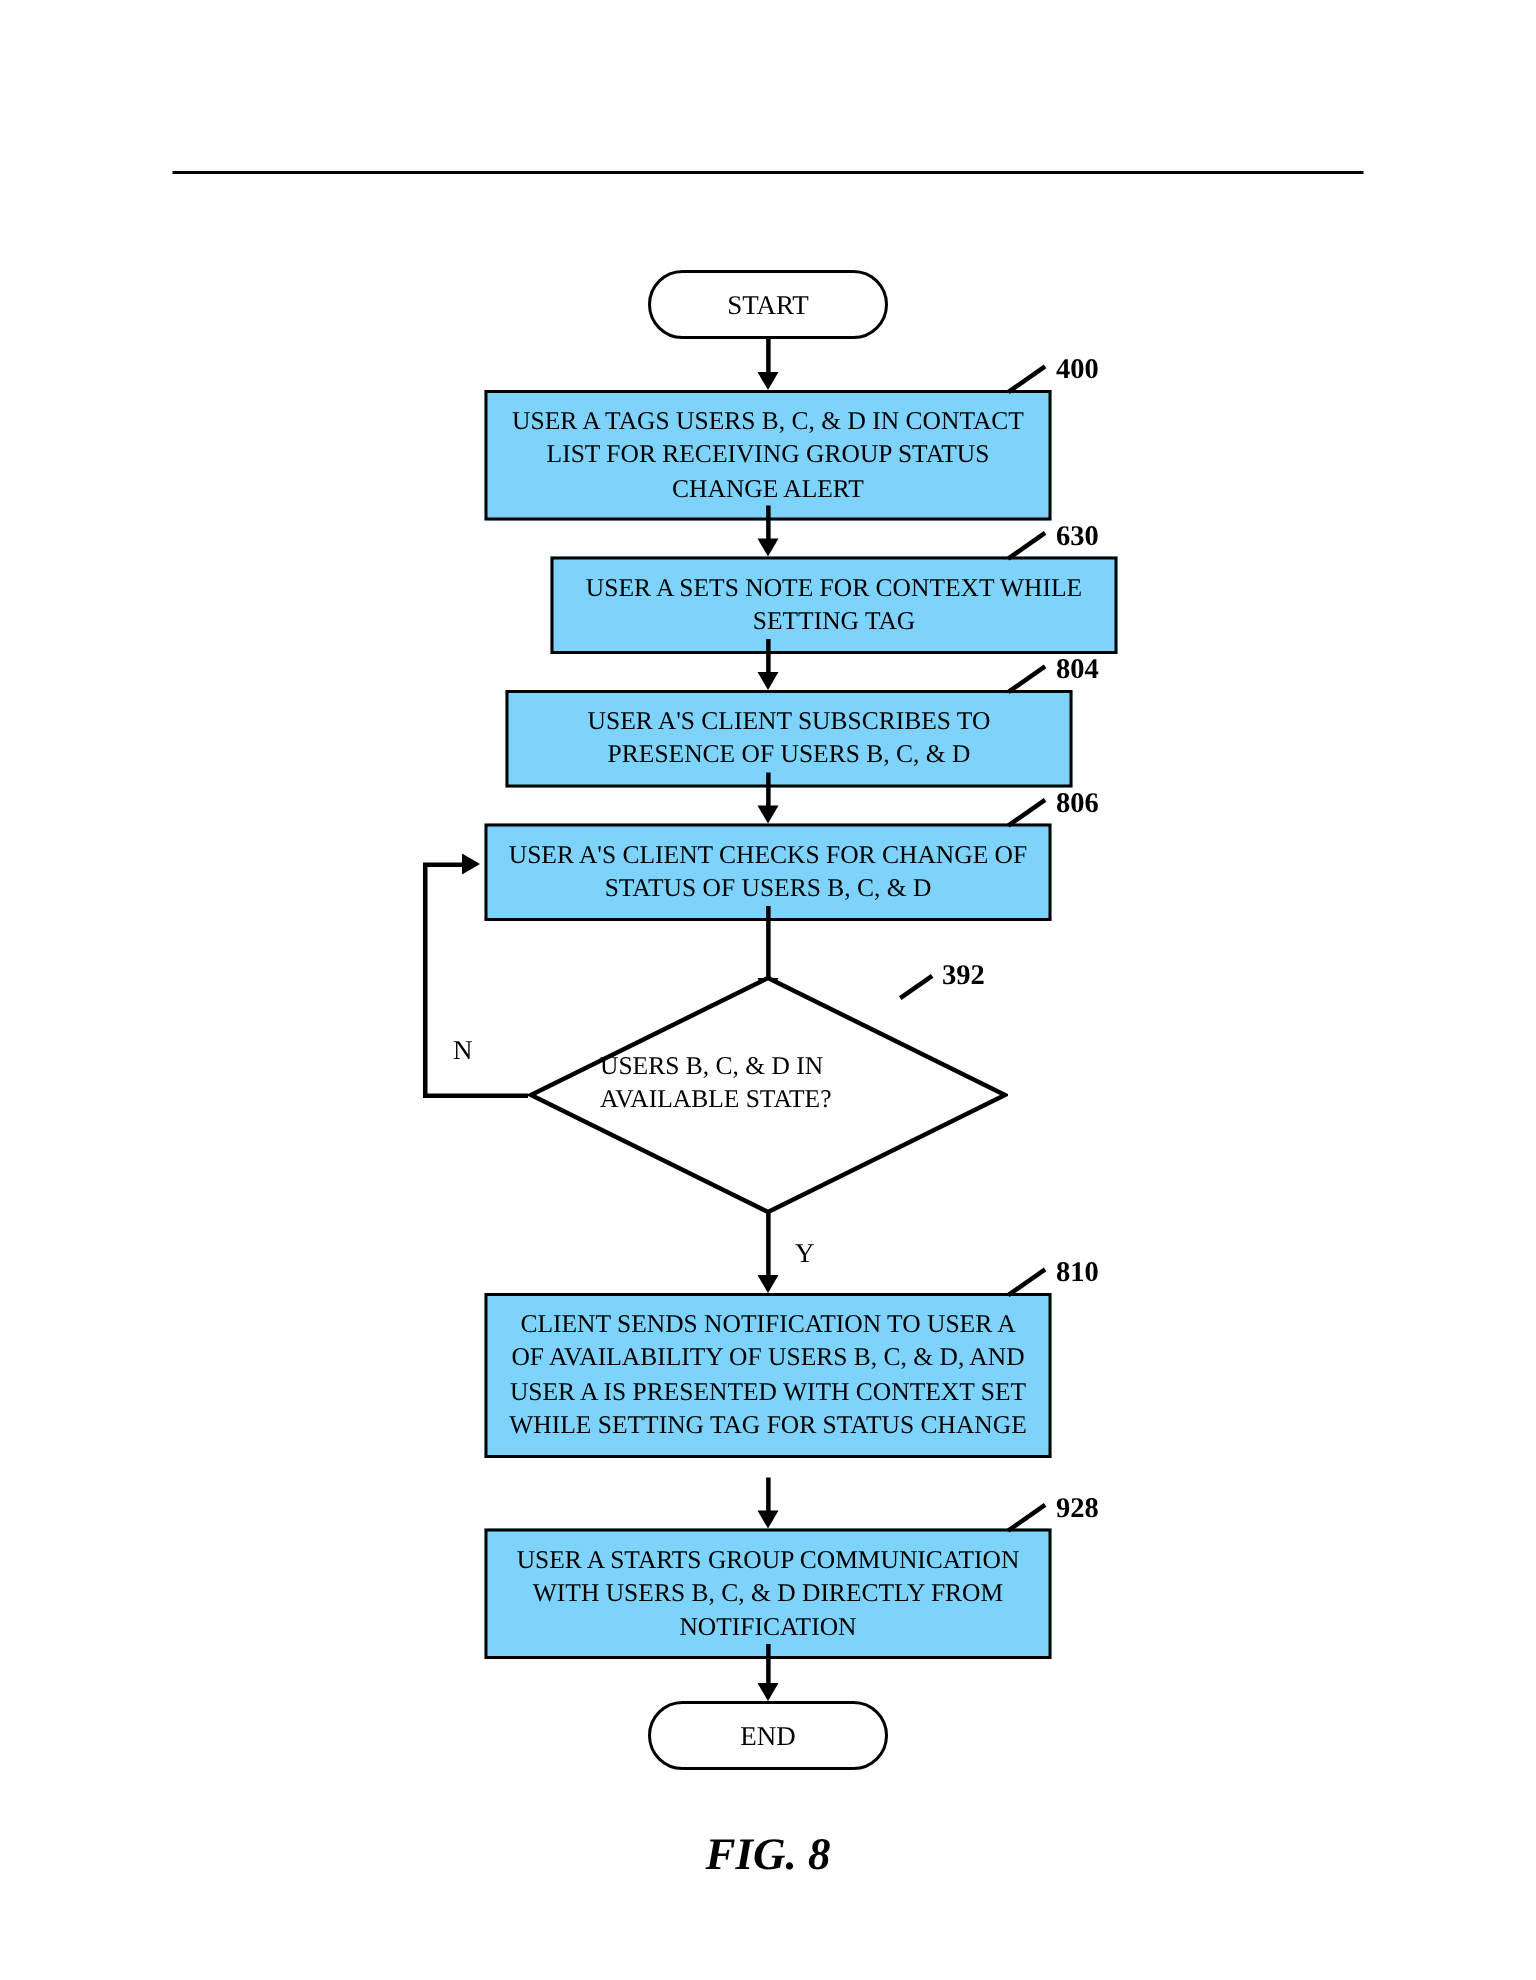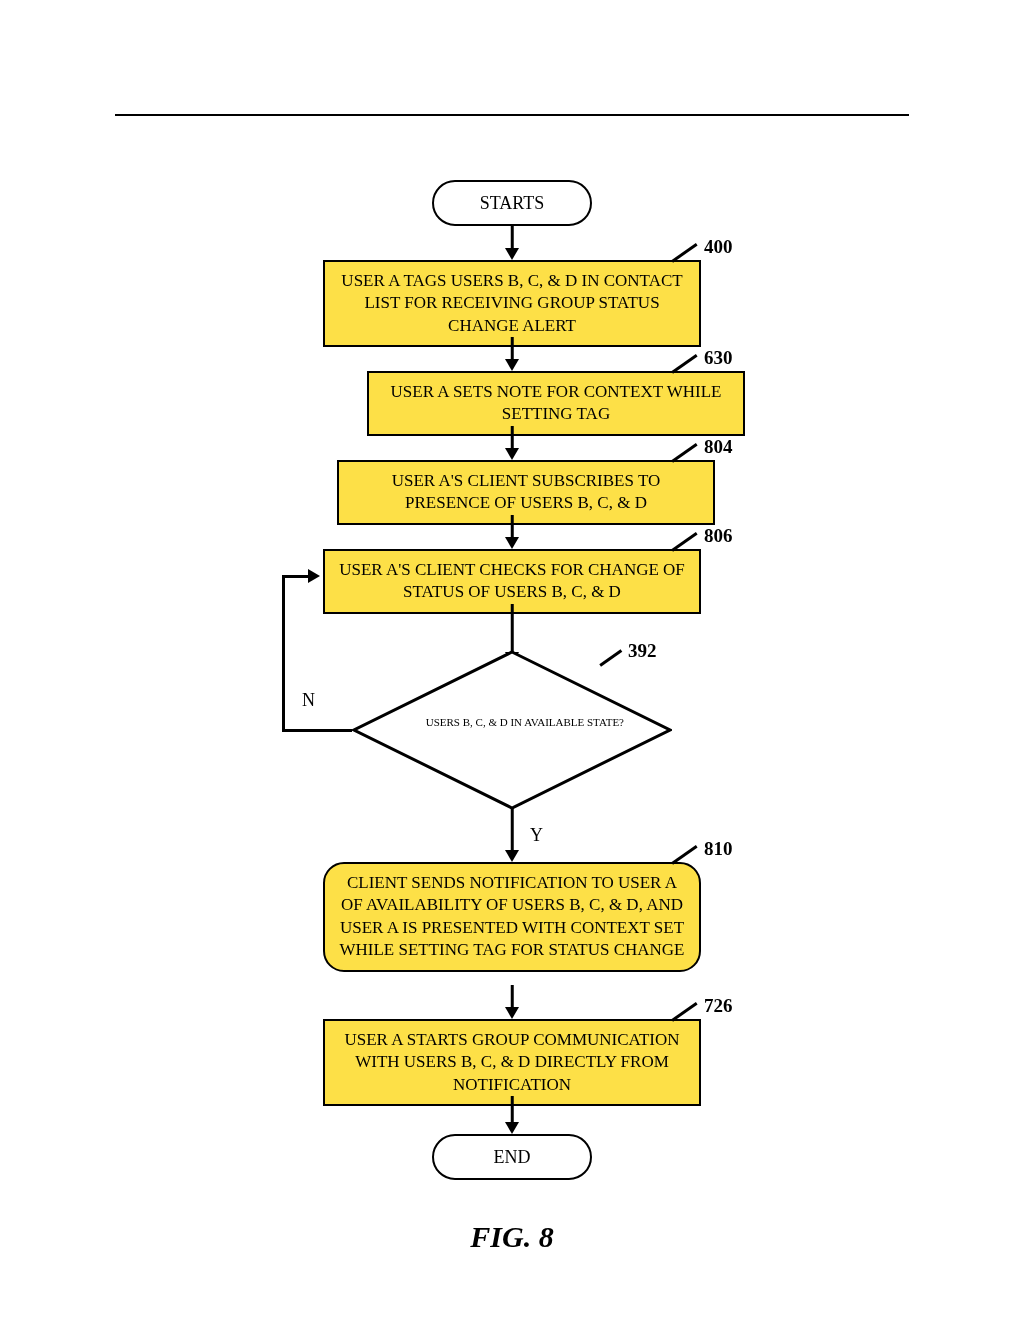--- a/index.html
+++ b/index.html
@@ -58,21 +58,21 @@
     left: 50%;
     transform: translateX(-50%);
   }
   .process {
     width: 378px;
     border: 2.5px solid #000;
     padding: 8px 10px;
     text-align: center;
     font-size: 17px;
     line-height: 1.32;
-    background: #fde047;
+    background: #7dd3fc;
     position: absolute;
     left: 50%;
     transform: translateX(-50%);
   }
   .decision-wrap {
     position: absolute;
     left: 50%;
     transform: translateX(-50%);
     width: 320px;
     height: 160px;
@@ -86,22 +86,22 @@
     position: absolute;
     left: 0; top: 0;
     width: 100%;
     height: 100%;
   }
   .decision-text {
     position: absolute;
     top: 45%;
     left: 50%;
     transform: translate(-50%, -50%);
-    text-align: right;
-    font-size: 11px;
+    text-align: left;
+    font-size: 17px;
     line-height: 1.3;
     width: 70%;
   }
   .conn {
     position: absolute;
     left: 50%;
     transform: translateX(-50%);
     width: 2.5px;
     background: #000;
   }
@@ -153,21 +153,21 @@
 
 <div class="page">
 
   <div class="header">
     <hr class="header-rule">
   </div>
 
   <div class="flowchart">
 
     <div class="terminator" style="top:10px;">
-      <span>STARTS</span>
+      <span>START</span>
     </div>
     <div class="conn" style="top:56px; height:24px;"></div>
     <div class="arrowhead" style="top:78px;"></div>
 
     <div class="process" style="top:90px;">
       <span>USER A TAGS USERS B, C, &amp; D IN CONTACT LIST FOR RECEIVING GROUP STATUS CHANGE ALERT</span>
     </div>
     <div class="ref-tick" style="top:90px; left:672px; transform: rotate(-35deg);"></div>
     <span class="ref-label" style="top:66px; left:704px;">400</span>
 
@@ -215,34 +215,34 @@
     <div class="loop-line-h" style="top:559px; left:282px; width:70px;"></div>
     <div class="loop-line-v1" style="top:406px; left:282px; height:155px;"></div>
     <div class="loop-line-h" style="top:405px; left:282px; width:28px;"></div>
     <div class="loop-arrowhead" style="top:399px; left:308px;"></div>
     <span class="yn-label" style="top:520px; left:302px;">N</span>
 
     <div class="conn" style="top:638px; height:44px;"></div>
     <div class="arrowhead" style="top:680px;"></div>
     <span class="yn-label" style="top:655px; left:530px;">Y</span>
 
-    <div class="process" style="top:692px;border-radius:21px;">
+    <div class="process" style="top:692px;">
       <span>CLIENT SENDS NOTIFICATION TO USER A OF AVAILABILITY OF USERS B, C, &amp; D, AND USER A IS PRESENTED WITH CONTEXT SET WHILE SETTING TAG FOR STATUS CHANGE</span>
     </div>
     <div class="ref-tick" style="top:692px; left:672px; transform: rotate(-35deg);"></div>
     <span class="ref-label" style="top:668px; left:704px;">810</span>
 
     <div class="conn" style="top:815px; height:24px;"></div>
     <div class="arrowhead" style="top:837px;"></div>
 
     <div class="process" style="top:849px;">
       <span>USER A STARTS GROUP COMMUNICATION WITH USERS B, C, &amp; D DIRECTLY FROM NOTIFICATION</span>
     </div>
     <div class="ref-tick" style="top:849px; left:672px; transform: rotate(-35deg);"></div>
-    <span class="ref-label" style="top:825px; left:704px;">726</span>
+    <span class="ref-label" style="top:825px; left:704px;">928</span>
 
     <div class="conn" style="top:926px; height:28px;"></div>
     <div class="arrowhead" style="top:952px;"></div>
 
     <div class="terminator" style="top:964px;">
       <span>END</span>
     </div>
 
     <div class="fig-caption" style="top:1050px;">FIG. 8</div>
 

